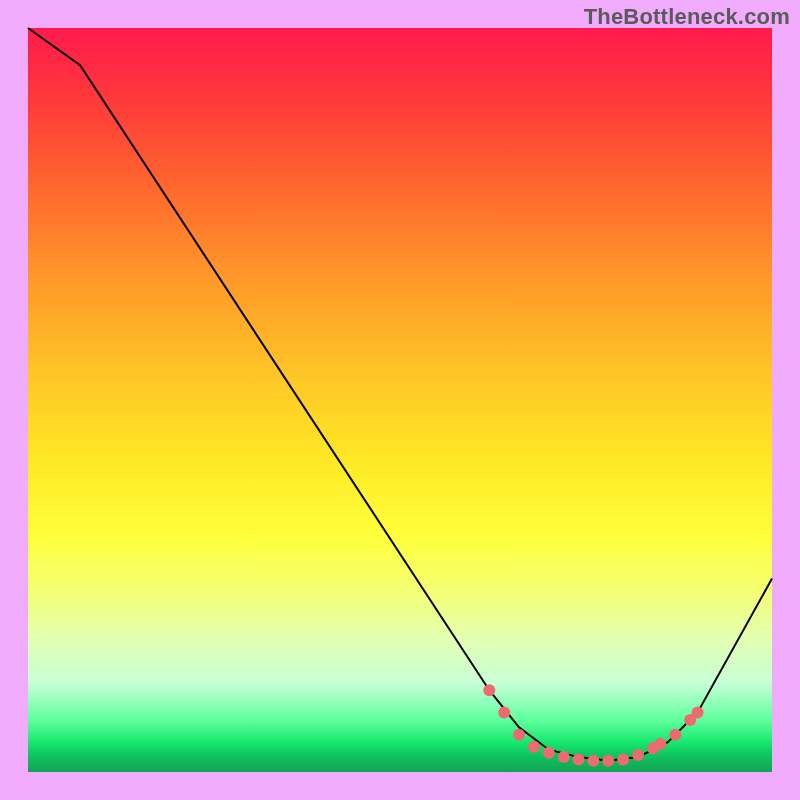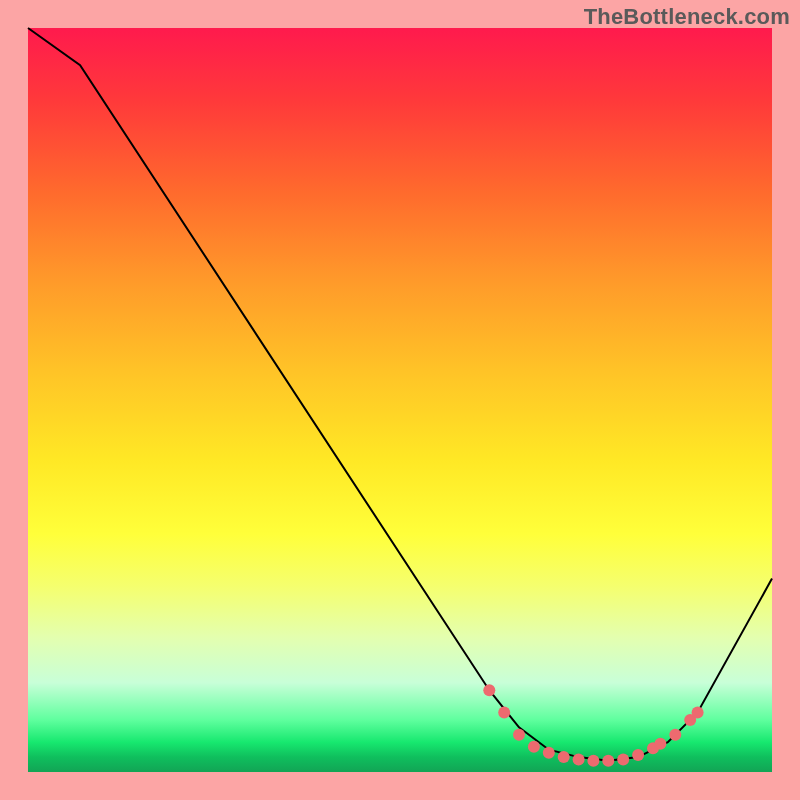--- a/index.html
+++ b/index.html
@@ -8,21 +8,21 @@
     width: 800px;
     height: 800px;
     background: #000;
     overflow: hidden;
     font-family: Arial, Helvetica, sans-serif;
   }
   .frame {
     position: relative;
     width: 800px;
     height: 800px;
-    background: #fca5a5;
+    background: #f0abfc;
   }
   .watermark {
     position: absolute;
     top: 4px;
     right: 10px;
     font-size: 22px;
     color: #5a5a5a;
     font-weight: 600;
     letter-spacing: 0.2px;
     z-index: 20;

